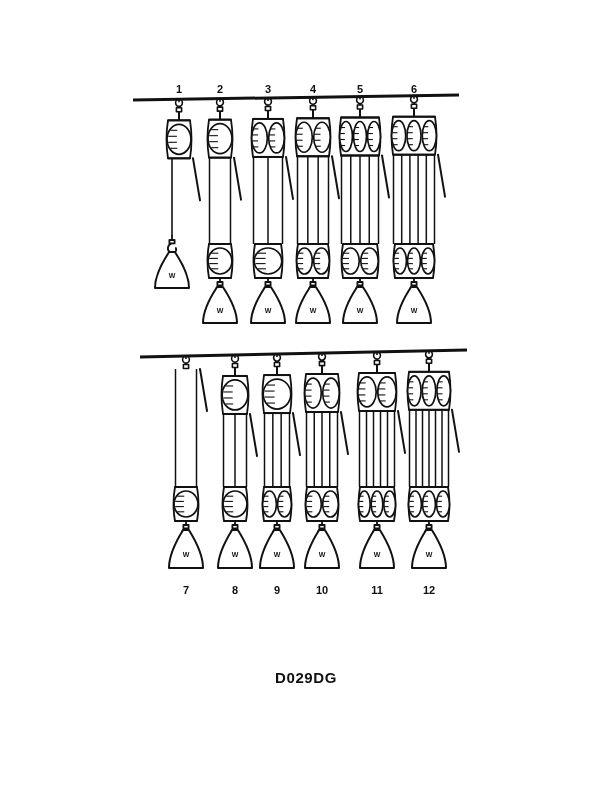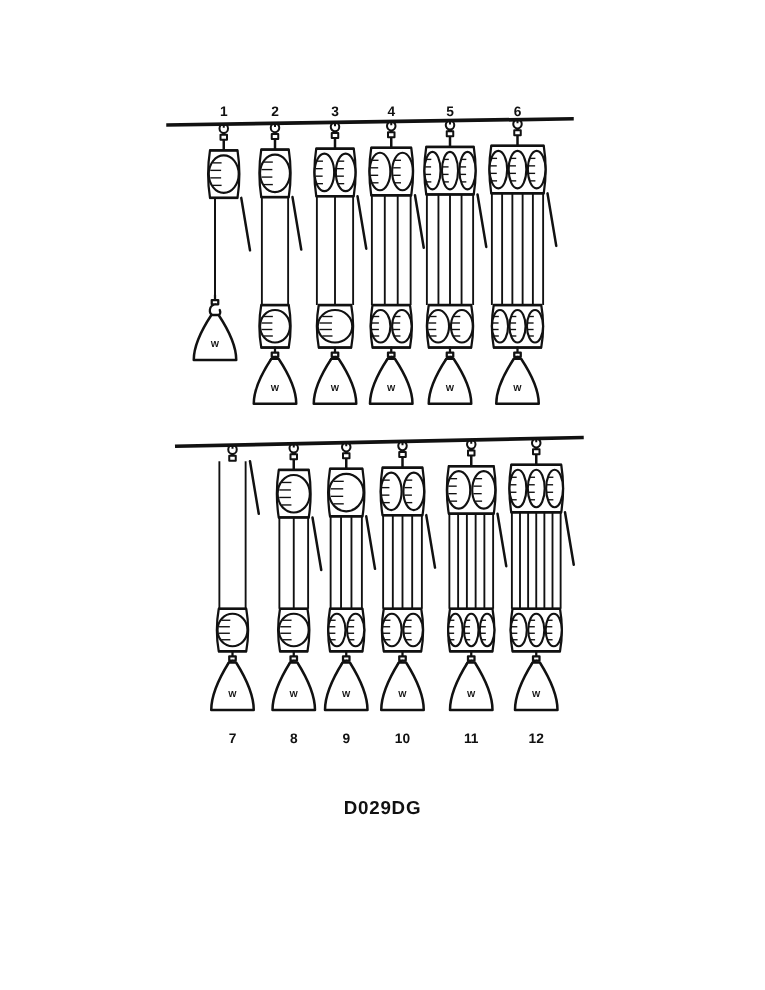--- a/index.html
+++ b/index.html
@@ -42,21 +42,21 @@
   .w-label {
     font-family: "Liberation Sans", sans-serif;
     font-weight: bold;
     font-size: 7px;
     fill: #111111;
     text-anchor: middle;
   }
   #caption-block {
     position: absolute;
     left: 0;
-    top: 638px;
+    top: 669px;
     width: 612px;
     text-align: center;
   }
   #caption-text {
     font-family: "Liberation Sans", sans-serif;
     font-weight: bold;
     font-size: 15px;
     letter-spacing: 0.6px;
     color: #111111;
   }

